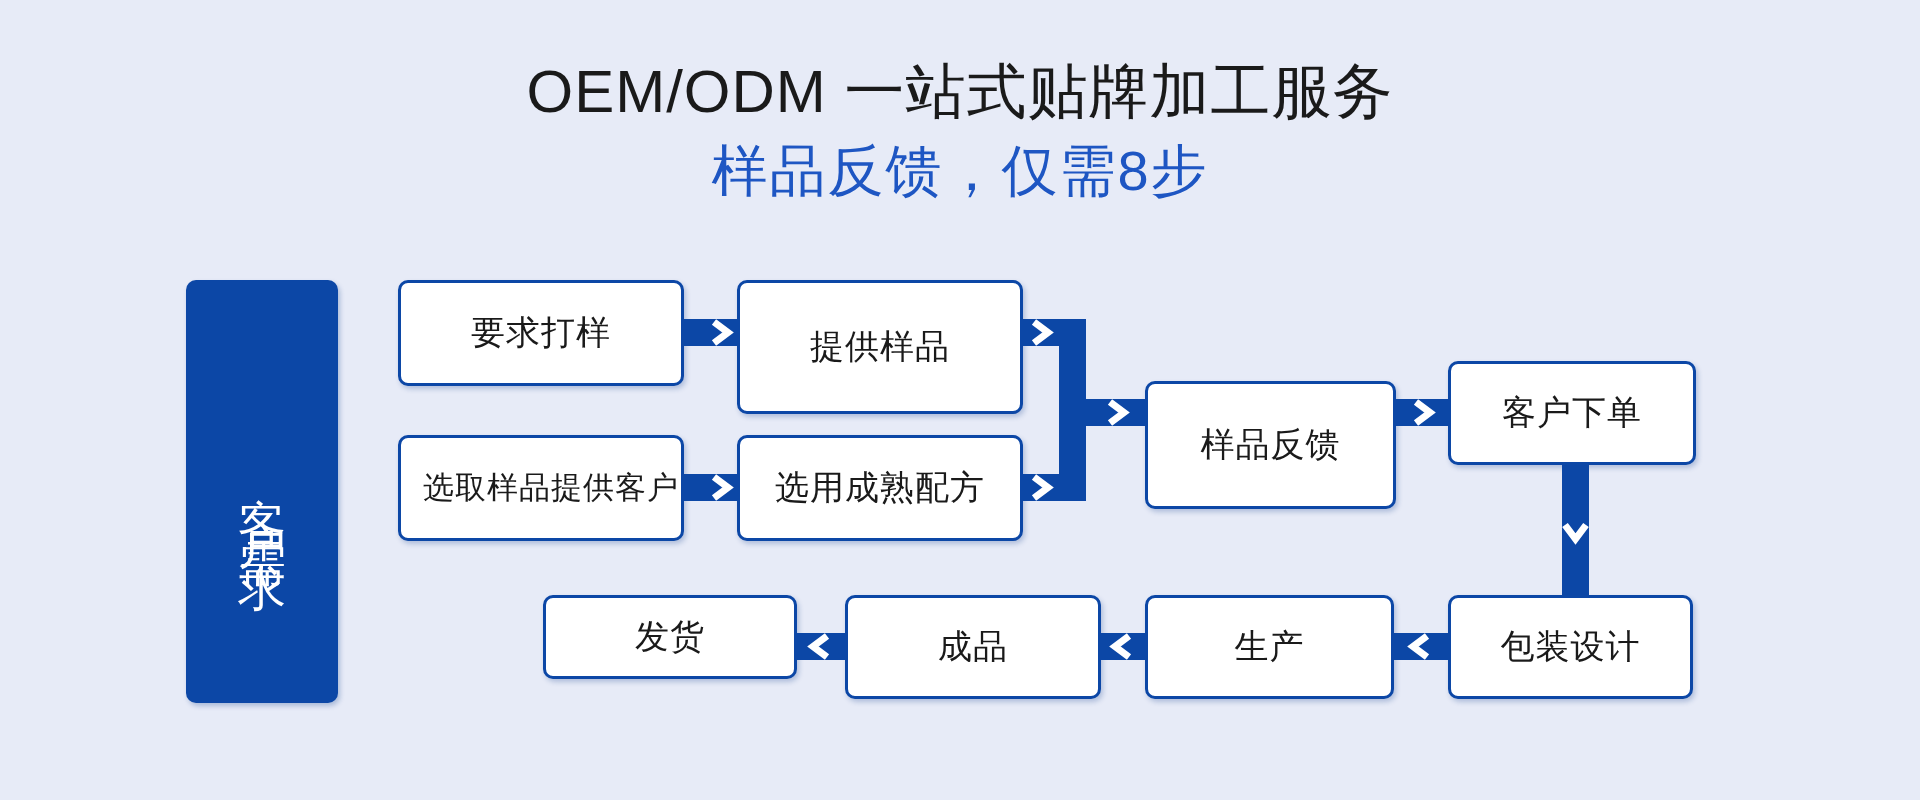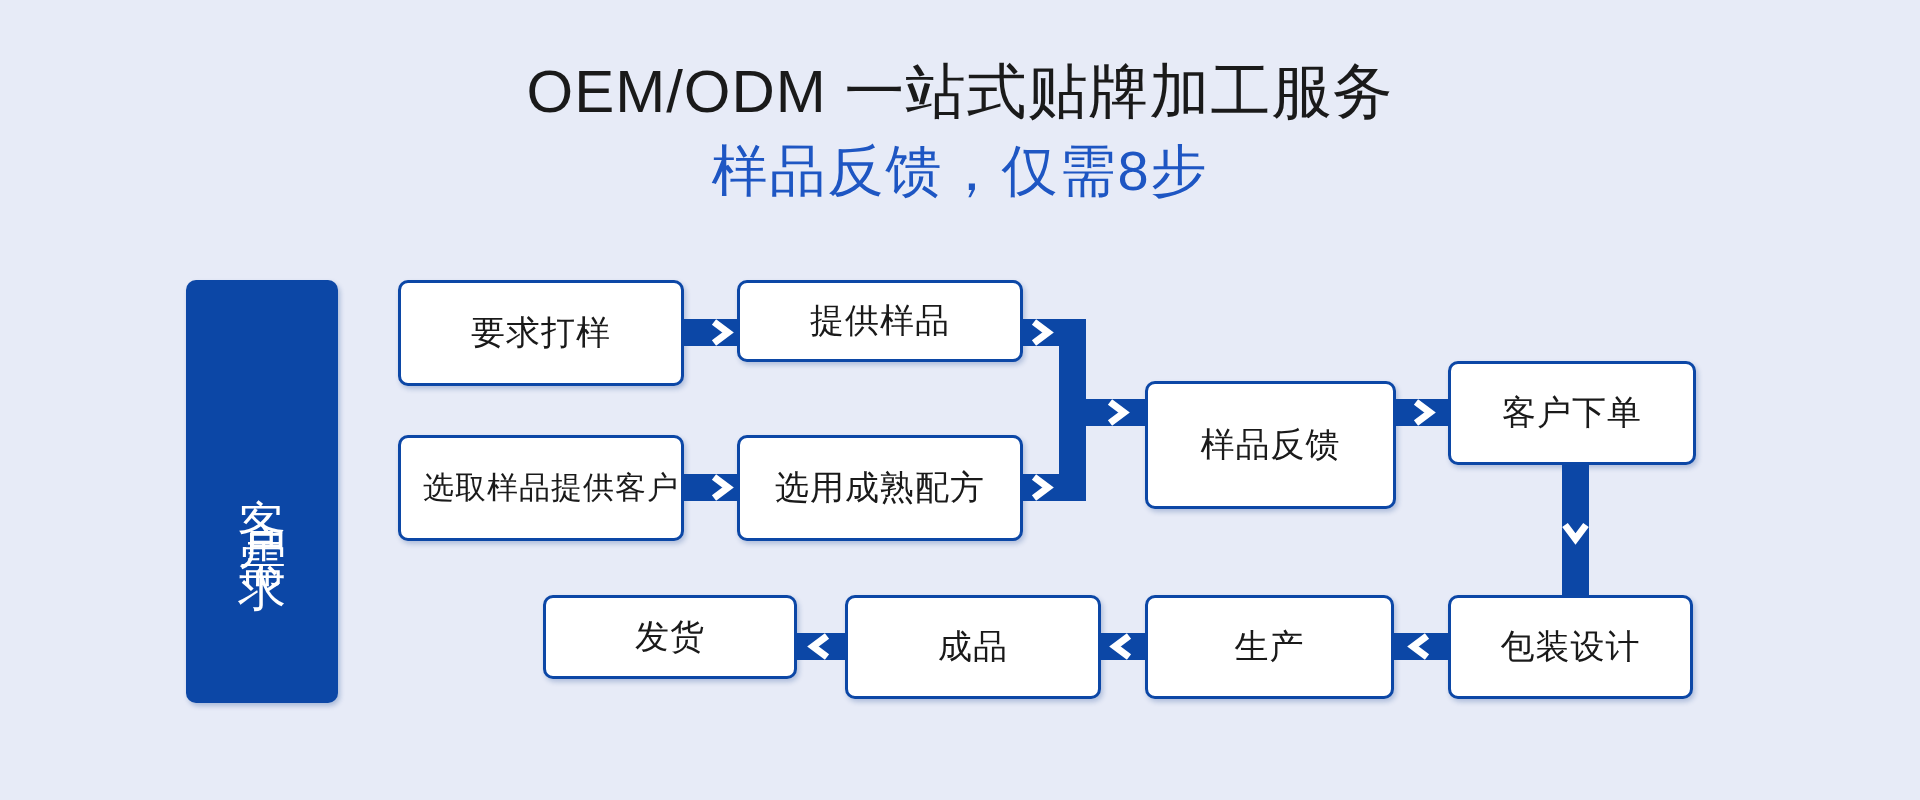--- a/index.html
+++ b/index.html
@@ -62,21 +62,21 @@
   <div class="title">OEM/ODM 一站式贴牌加工服务</div>
   <div class="subtitle">样品反馈，仅需8步</div>
 
   <div class="panel">
     <span class="panel-label">客户需求</span>
   </div>
 
   <div class="box" style="left:398px;top:280px;width:286px;height:106px">
     <span>要求打样</span>
   </div>
-  <div class="box" style="left:737px;top:280px;width:286px;height:82px">
+  <div class="box" style="left:737px;top:280px;width:286px;height:134px">
     <span>提供样品</span>
   </div>
 
   <div class="box small-text" style="left:398px;top:435px;width:286px;height:106px">
     <span>选取样品提供客户</span>
   </div>
   <div class="box" style="left:737px;top:435px;width:286px;height:106px">
     <span>选用成熟配方</span>
   </div>
 

